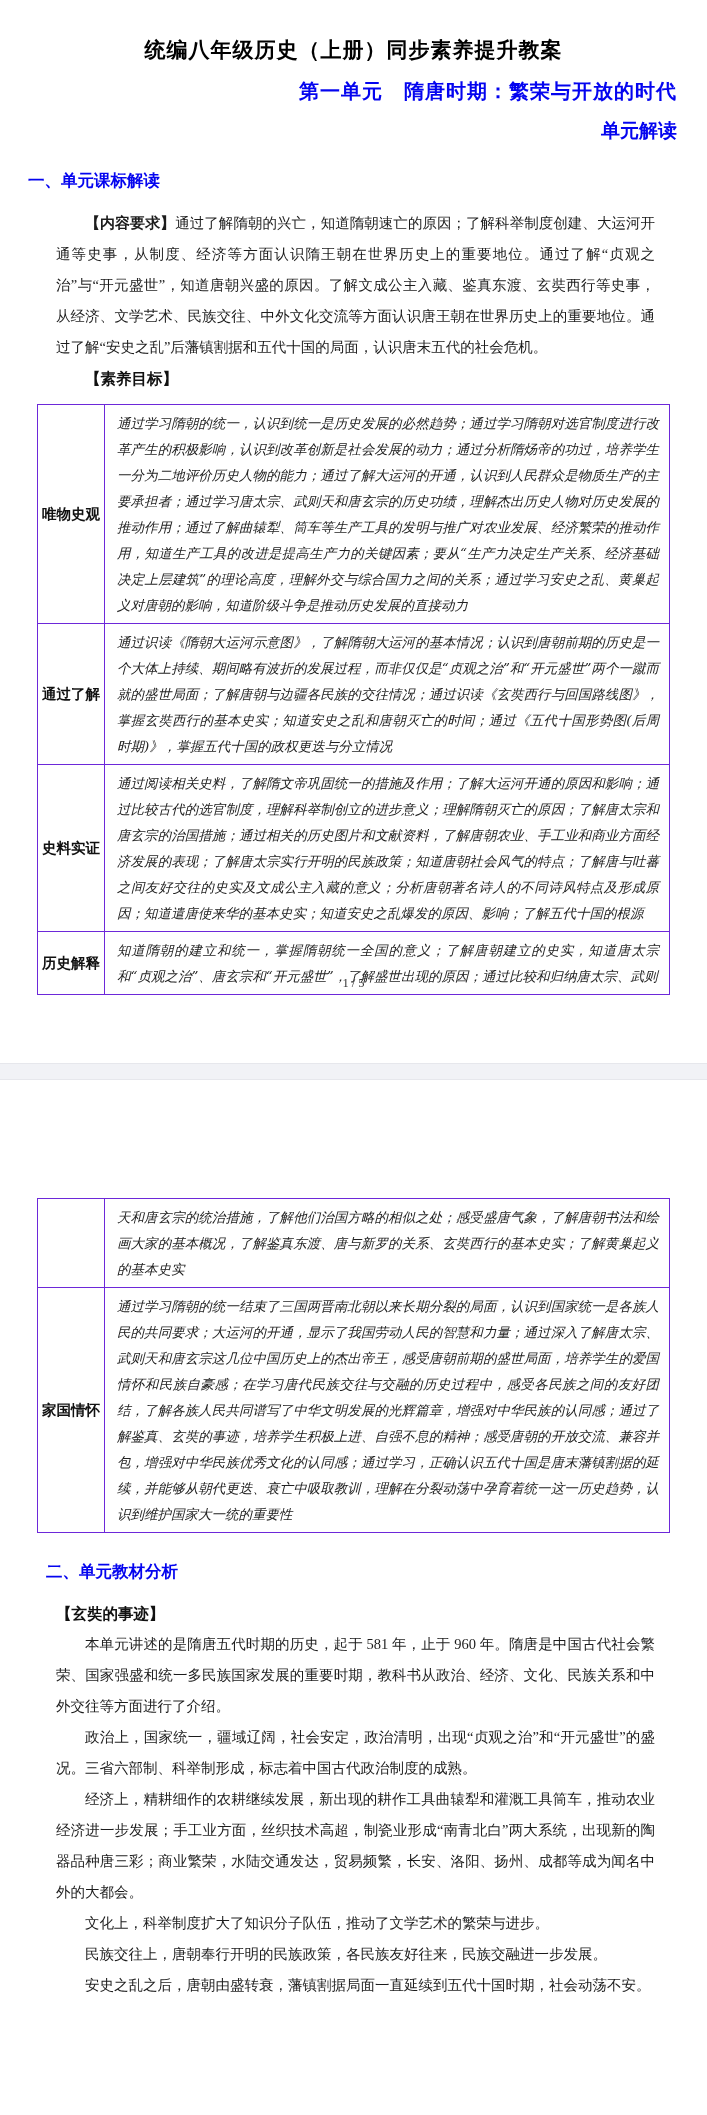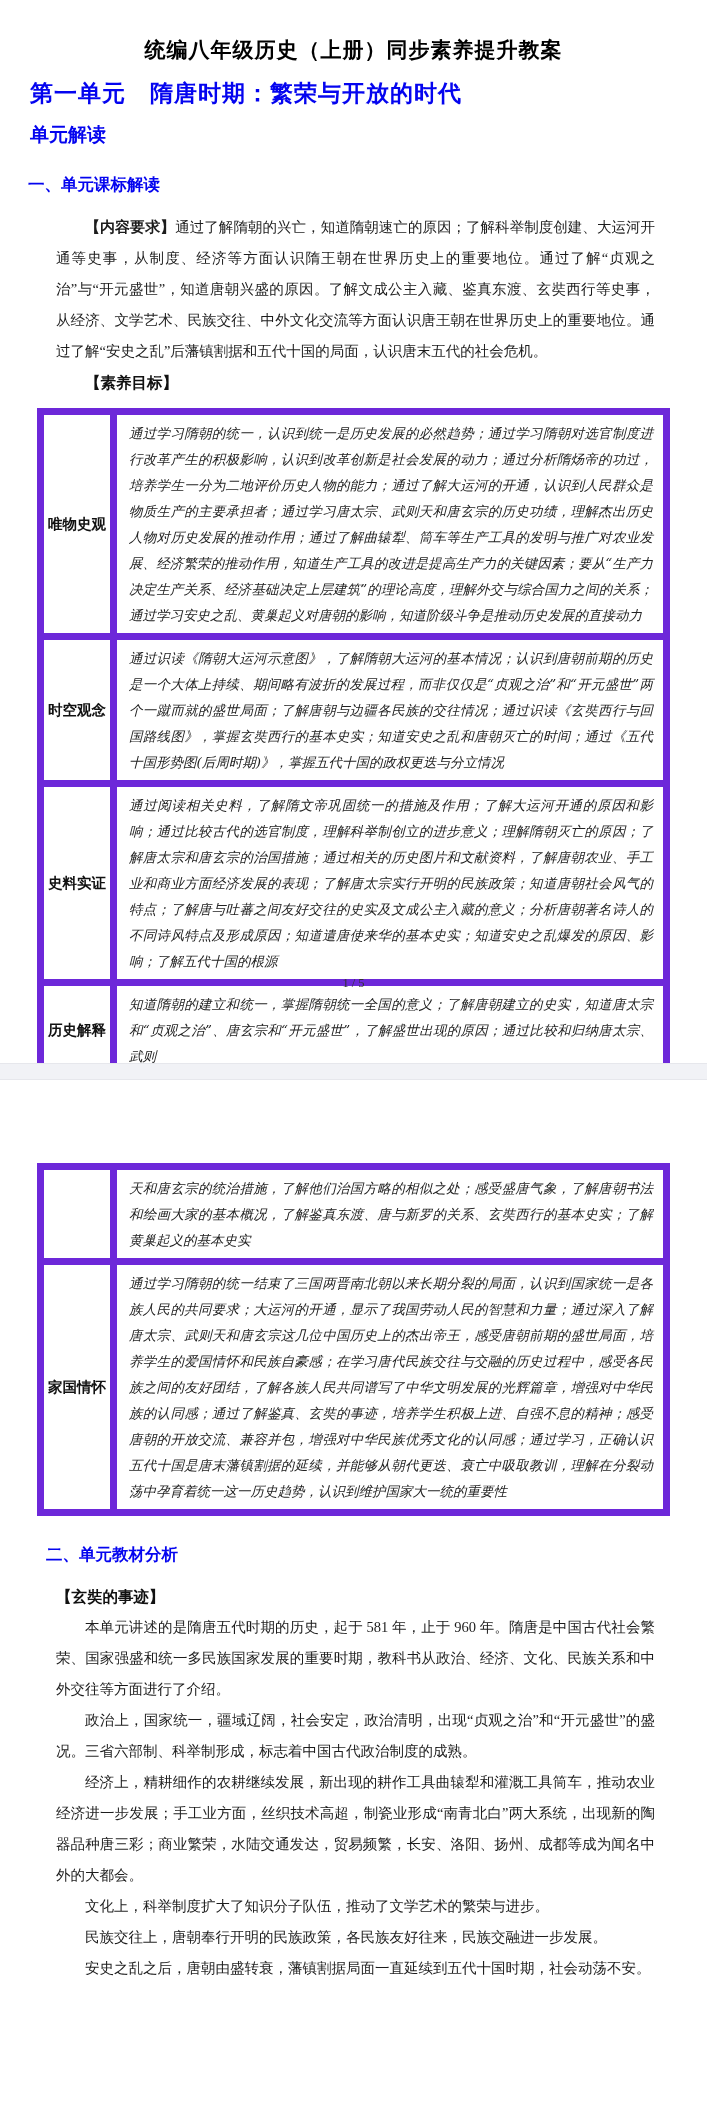--- a/index.html
+++ b/index.html
@@ -4,36 +4,36 @@
 <style>
   html,body { margin:0; padding:0; background:#ffffff; }
   .doc { width:707px; margin:0; background:#0ea5e9; }
   .page { width:707px; background:#ffffff; position:relative; overflow:hidden;
           font-family:"Liberation Serif","DejaVu Serif",serif; color:#1c1c1c; }
   .page1 { height:1063px; }
   .page2 { height:1035px; }
   .page-gap { height:15px; background:#f1f2f6; border-top:1px solid #e6e7ec; border-bottom:1px solid #e6e7ec; }
 
   .doc-title { margin:36px 30px 0 30px; text-align:center; font-size:21px; font-weight:bold; color:#000000; letter-spacing:1px; }
-  .doc-subtitle { margin:14px 30px 0 30px; text-align:left; font-size:23px; font-weight:bold; color:#0404ef; letter-spacing:1px; }
-  .doc-section { margin:13px 30px 0 30px; text-align:left; font-size:19px; font-weight:bold; color:#0404ef; }
+  .doc-subtitle { margin:14px 30px 0 30px; text-align:right; font-size:20px; font-weight:bold; color:#0404ef; letter-spacing:1px; }
+  .doc-section { margin:13px 30px 0 30px; text-align:right; font-size:19px; font-weight:bold; color:#0404ef; }
 
   .heading-blue { font-family:"Liberation Sans","DejaVu Sans",sans-serif; font-size:16.5px; font-weight:bold; color:#0404ef; }
   .heading-1 { margin:26px 0 0 28px; }
   .heading-2 { margin:28px 0 0 46px; }
 
   .body-para { margin:0 52px 0 56px; font-size:14.5px; line-height:31px; text-align:justify; color:#1c1c1c; }
   .indent { text-indent:2em; }
   .first-body { margin-top:15px; }
   .lead-bold { font-weight:bold; font-family:"Liberation Sans","DejaVu Sans",sans-serif; font-size:15px; }
   .bracket-head { font-weight:bold; font-family:"Liberation Sans","DejaVu Sans",sans-serif; font-size:15.5px; color:#111; }
 
   table.goals-table { border-collapse:collapse; margin:9px 0 0 37px; width:633px; table-layout:fixed; }
-  table.cont { margin-top:83px; }
-  .goals-table td { border:7px solid #6d28d9; }
+  table.cont { margin-top:118px; }
+  .goals-table td { border:1px solid #6d28d9; }
   td.lbl { width:64px; text-align:center; vertical-align:middle; font-family:Liberation Mono, monospace;
            font-weight:bold; font-size:14.5px; color:#111; padding:2px 1px; }
   td.cnt { padding:5px 10px 5px 12px; font-size:13.5px; line-height:26px; text-align:justify;
            font-style:italic; font-family:"DejaVu Serif","Liberation Serif",serif; color:#222; }
 
   .page-num { position:absolute; top:976px; left:0; width:100%; text-align:center; font-size:12.5px; color:#333; }
 
   .overview-head { margin:16px 52px 0 56px; line-height:30px; }
   .clue-head { margin:6px 52px 0 56px; line-height:30px; }
 </style>
@@ -53,21 +53,21 @@
 
     <p class="body-para indent"><span class="bracket-head">【素养目标】</span></p>
 
     <table class="goals-table">
       <tbody>
         <tr>
           <td class="lbl">唯物史观</td>
           <td class="cnt">通过学习隋朝的统一，认识到统一是历史发展的必然趋势；通过学习隋朝对选官制度进行改革产生的积极影响，认识到改革创新是社会发展的动力；通过分析隋炀帝的功过，培养学生一分为二地评价历史人物的能力；通过了解大运河的开通，认识到人民群众是物质生产的主要承担者；通过学习唐太宗、武则天和唐玄宗的历史功绩，理解杰出历史人物对历史发展的推动作用；通过了解曲辕犁、筒车等生产工具的发明与推广对农业发展、经济繁荣的推动作用，知道生产工具的改进是提高生产力的关键因素；要从“生产力决定生产关系、经济基础决定上层建筑”的理论高度，理解外交与综合国力之间的关系；通过学习安史之乱、黄巢起义对唐朝的影响，知道阶级斗争是推动历史发展的直接动力</td>
         </tr>
         <tr>
-          <td class="lbl">时空观念</td>
+          <td class="lbl">通过了解</td>
           <td class="cnt">通过识读《隋朝大运河示意图》，了解隋朝大运河的基本情况；认识到唐朝前期的历史是一个大体上持续、期间略有波折的发展过程，而非仅仅是“贞观之治”和“开元盛世”两个一蹴而就的盛世局面；了解唐朝与边疆各民族的交往情况；通过识读《玄奘西行与回国路线图》，掌握玄奘西行的基本史实；知道安史之乱和唐朝灭亡的时间；通过《五代十国形势图(后周时期)》，掌握五代十国的政权更迭与分立情况</td>
         </tr>
         <tr>
           <td class="lbl">史料实证</td>
           <td class="cnt">通过阅读相关史料，了解隋文帝巩固统一的措施及作用；了解大运河开通的原因和影响；通过比较古代的选官制度，理解科举制创立的进步意义；理解隋朝灭亡的原因；了解唐太宗和唐玄宗的治国措施；通过相关的历史图片和文献资料，了解唐朝农业、手工业和商业方面经济发展的表现；了解唐太宗实行开明的民族政策；知道唐朝社会风气的特点；了解唐与吐蕃之间友好交往的史实及文成公主入藏的意义；分析唐朝著名诗人的不同诗风特点及形成原因；知道遣唐使来华的基本史实；知道安史之乱爆发的原因、影响；了解五代十国的根源</td>
         </tr>
         <tr>
           <td class="lbl">历史解释</td>
           <td class="cnt">知道隋朝的建立和统一，掌握隋朝统一全国的意义；了解唐朝建立的史实，知道唐太宗和“贞观之治”、唐玄宗和“开元盛世”，了解盛世出现的原因；通过比较和归纳唐太宗、武则</td>
         </tr>

